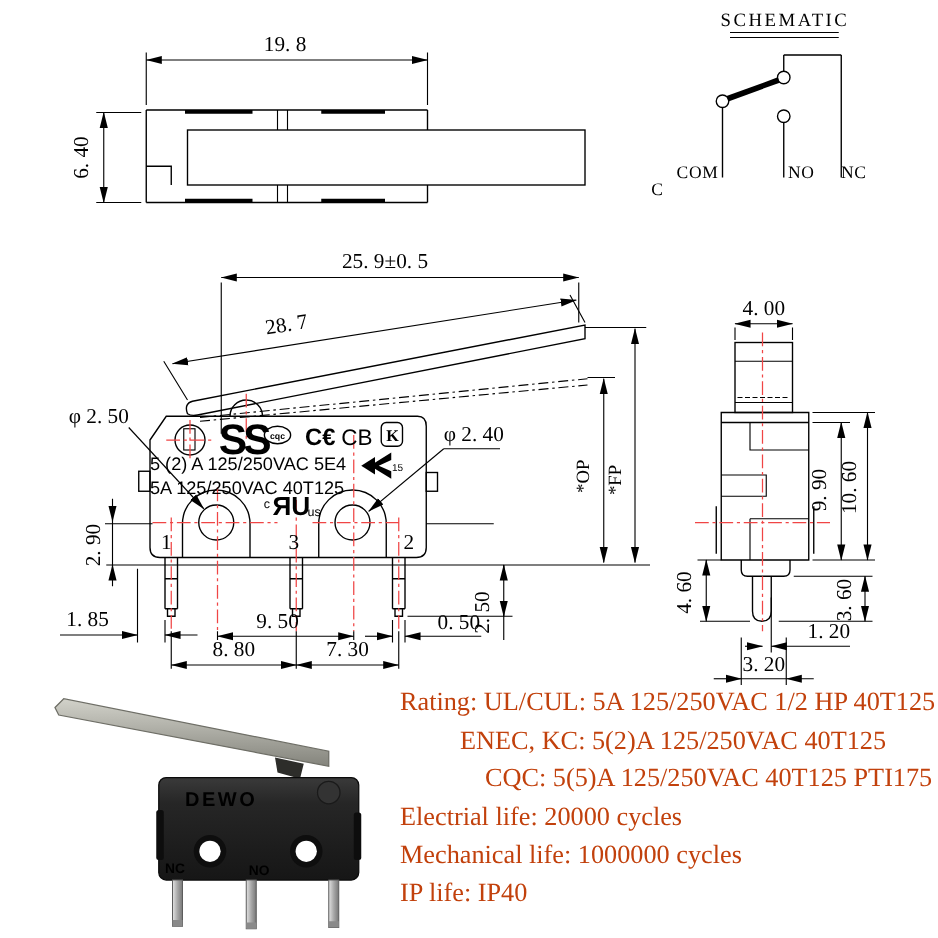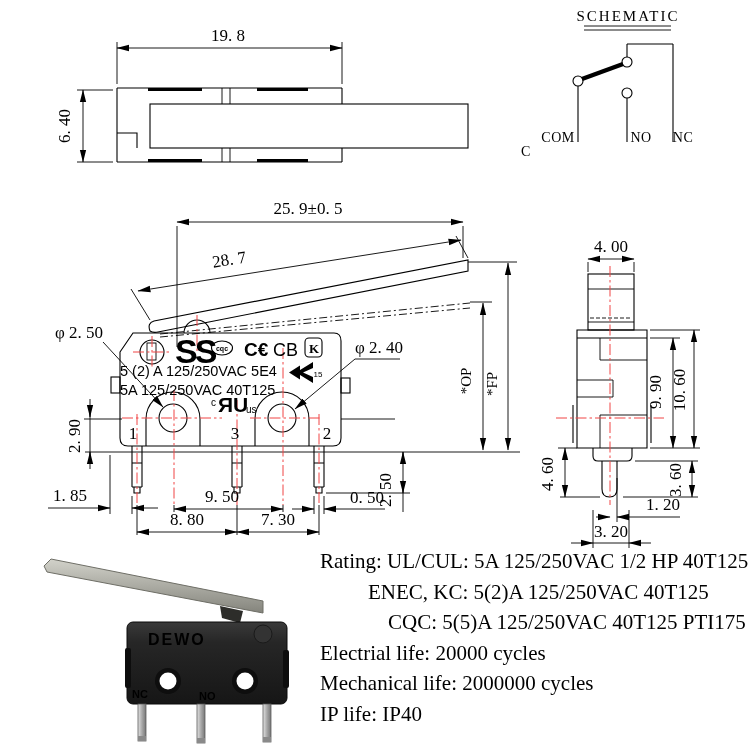--- a/index.html
+++ b/index.html
@@ -10,21 +10,21 @@
   .ln{stroke:#000;stroke-width:1.1;fill:none;}
   .thin{stroke:#000;stroke-width:0.9;fill:none;}
   .thick{stroke:#000;stroke-width:3;fill:none;}
   .red{stroke:#f04545;stroke-width:1;fill:none;stroke-dasharray:11 3 2.5 3;}
   .phantom{stroke:#000;stroke-width:0.9;fill:none;stroke-dasharray:8 3 2 3;}
   .dash{stroke:#000;stroke-width:0.9;fill:none;stroke-dasharray:4 2;}
   .dimtxt{font:17px "Liberation Serif",serif;}
   .dimtxt-s{font:15px "Liberation Serif",serif;}
   .marktxt{font:14.5px "Liberation Sans",sans-serif;}
   .schtxt{font:14px "Liberation Serif",serif;letter-spacing:0.5px;}
-  .spec-line{position:absolute;font:21px "Liberation Serif",serif;color:#000000;white-space:nowrap;}
+  .spec-line{position:absolute;font:21px "Liberation Serif",serif;color:#c2410c;white-space:nowrap;}
 </style>
 </head>
 <body>
 
 <div id="canvas">
 <svg width="750" height="750" viewBox="0 0 750 750">
   <defs>
     <marker id="arw" viewBox="0 0 12 8" refX="11.5" refY="4" markerWidth="13" markerHeight="9" orient="auto-start-reverse" markerUnits="userSpaceOnUse">
       <path d="M0,1 L12,4 L0,7 Z" fill="#000"></path>
     </marker>
@@ -231,16 +231,16 @@
       <rect x="263" y="737" width="8" height="5" fill="#8a8a8a"></rect>
     </g>
   </g>
 </svg>
 
 <div>
   <div class="spec-line" style="left:320px;top:549px">Rating: UL/CUL: 5A 125/250VAC 1/2 HP 40T125</div>
   <div class="spec-line" style="left:368px;top:580px">ENEC, KC: 5(2)A 125/250VAC 40T125</div>
   <div class="spec-line" style="left:388px;top:610px">CQC: 5(5)A 125/250VAC 40T125 PTI175</div>
   <div class="spec-line" style="left:320px;top:641px">Electrial life: 20000 cycles</div>
-  <div class="spec-line" style="left:320px;top:671px">Mechanical life: 2000000 cycles</div>
+  <div class="spec-line" style="left:320px;top:671px">Mechanical life: 1000000 cycles</div>
   <div class="spec-line" style="left:320px;top:702px">IP life: IP40</div>
 </div>
 </div>
 
 </body></html>

